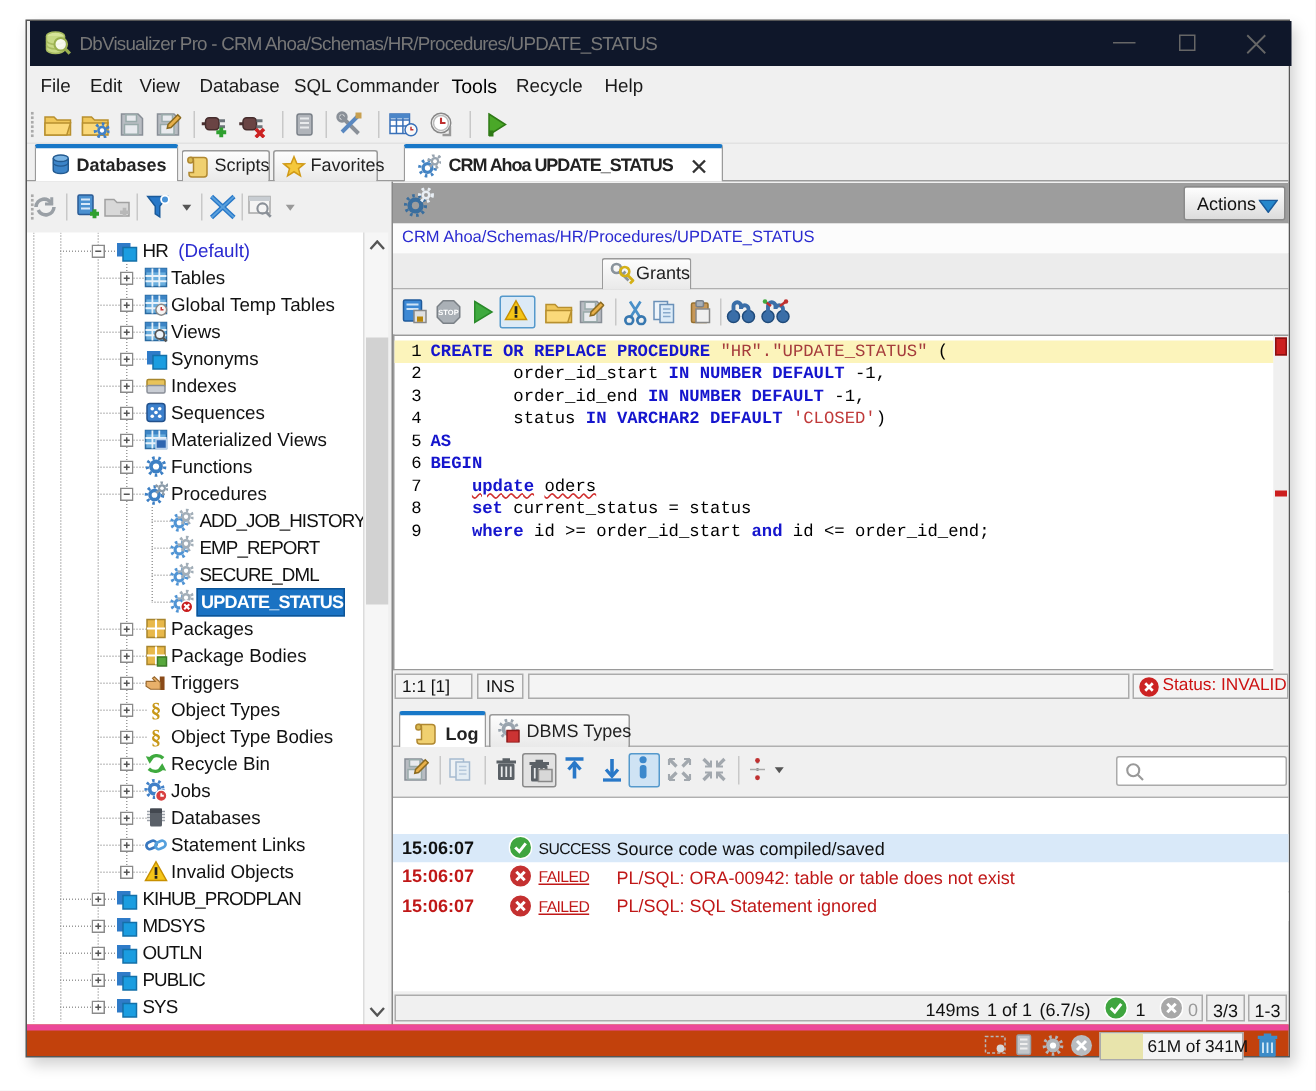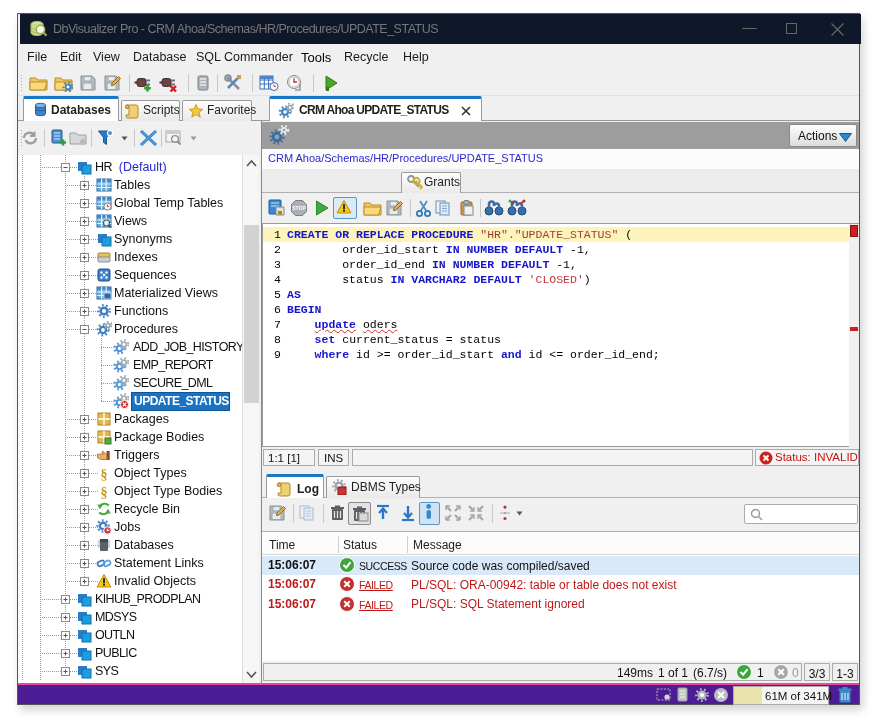--- a/index.html
+++ b/index.html
@@ -992,27 +992,20 @@
       </svg>
     </div>
     <div class="abs" style="left:482px;top:6px;width:114px;height:20px;background:#fff;border:1px solid #aaa;border-radius:2px">
       <svg width="14" height="14" style="position:absolute;left:5px;top:3px">
         <circle cx="5.5" cy="5.5" r="4" fill="none" stroke="#999" stroke-width="1.4"></circle>
         <path d="M8.5 8.5 l3.5 3.5" stroke="#999" stroke-width="1.4"></path>
       </svg>
     </div>
   </div>
 <div class="abs" style="left:262px;top:531px;width:597px;height:130px;background:#fff;border-top:1px solid #b0b0b0">
-    <div class="abs" style="left:0;top:2px;width:597px;height:21px;background:#fcfcfc;border-bottom:1px solid #d8d8d8">
-      <span class="abs" style="left:7px;top:4px;font-size:12px;color:#222">Time</span>
-      <span class="abs" style="left:81px;top:4px;font-size:12px;color:#222">Status</span>
-      <span class="abs" style="left:151px;top:4px;font-size:12px;color:#222">Message</span>
-      <div class="abs" style="left:76px;top:2px;width:1px;height:17px;background:#d0d0d0"></div>
-      <div class="abs" style="left:145px;top:2px;width:1px;height:17px;background:#d0d0d0"></div>
-    </div>
     <div class="abs" style="left:0;top:24.0px;width:597px;height:19px;background:#d9e9f9">
       <span class="abs" style="left:6px;top:2px;font-size:12px;font-weight:bold;color:#111">15:06:07</span>
       <span class="abs" style="left:77px;top:1px">
         <svg width="16" height="16" viewBox="0 0 16 16" style="">
           <circle cx="8" cy="8" r="7.5" fill="#3fa53f" stroke="#fff"></circle>
           <path d="M4.5 8 L7.2 10.7 L11.5 5.2" fill="none" stroke="#fff" stroke-width="2"></path>
         </svg>
       </span>
       <span class="abs" style="left:97px;top:4px;font-size:10.5px;letter-spacing:-0.4px;color:#111;">SUCCESS</span>
       <span class="abs" style="left:149px;top:2.5px;font-size:12px;color:#111">Source code was compiled/saved</span>
@@ -1057,21 +1050,21 @@
       <svg width="16" height="16" viewBox="0 0 16 16" style="">
         <circle cx="8" cy="8" r="7.5" fill="#a8a8a8" stroke="#fff"></circle>
         <path d="M5.2 5.2 l5.6 5.6 M10.8 5.2 l-5.6 5.6" stroke="#fff" stroke-width="2"></path>
       </svg>
     </div>
  <span class="abs" style="left:530px;top:5px;font-size:12px;color:#999">0</span>
  <div class="sunk abs" style="left:542px;top:2px;width:26px;height:18px;background:#f0f0f0;font-size:12px;color:#111;text-align:center;padding-top:3px">3/3</div>
  <div class="sunk abs" style="left:570px;top:2px;width:26px;height:18px;background:#f0f0f0;font-size:12px;color:#111;text-align:center;padding-top:3px">1-3</div>
 </div>
 
-<div class="abs" style="left:18px;top:683px;width:841px;height:21px;background:#4c1d95;border-top:2px solid #ec4899">
+<div class="abs" style="left:18px;top:683px;width:841px;height:21px;background:#c2410c;border-top:4px solid #ec4899">
  <div class="abs" style="left:638px;top:2px">
       <svg width="16" height="16" viewBox="0 0 16 16" style="">
         <rect x="1" y="2" width="13" height="11" fill="none" stroke="#b8b8b8" stroke-dasharray="2 1.4"></rect>
         <circle cx="11" cy="10" r="2.6" fill="#d8d8d8"></circle>
       </svg>
     </div>
  <div class="abs" style="left:657px;top:2px">
       <svg width="16" height="16" viewBox="0 0 16 16" style="">
         <rect x="3" y="1" width="9" height="13" rx="1" fill="#c2c6ca" stroke="#9aa0a6"></rect>
         <path d="M5 4 h5 M5 7 h5 M5 10 h5" stroke="#eee" stroke-width="1.2"></path>

